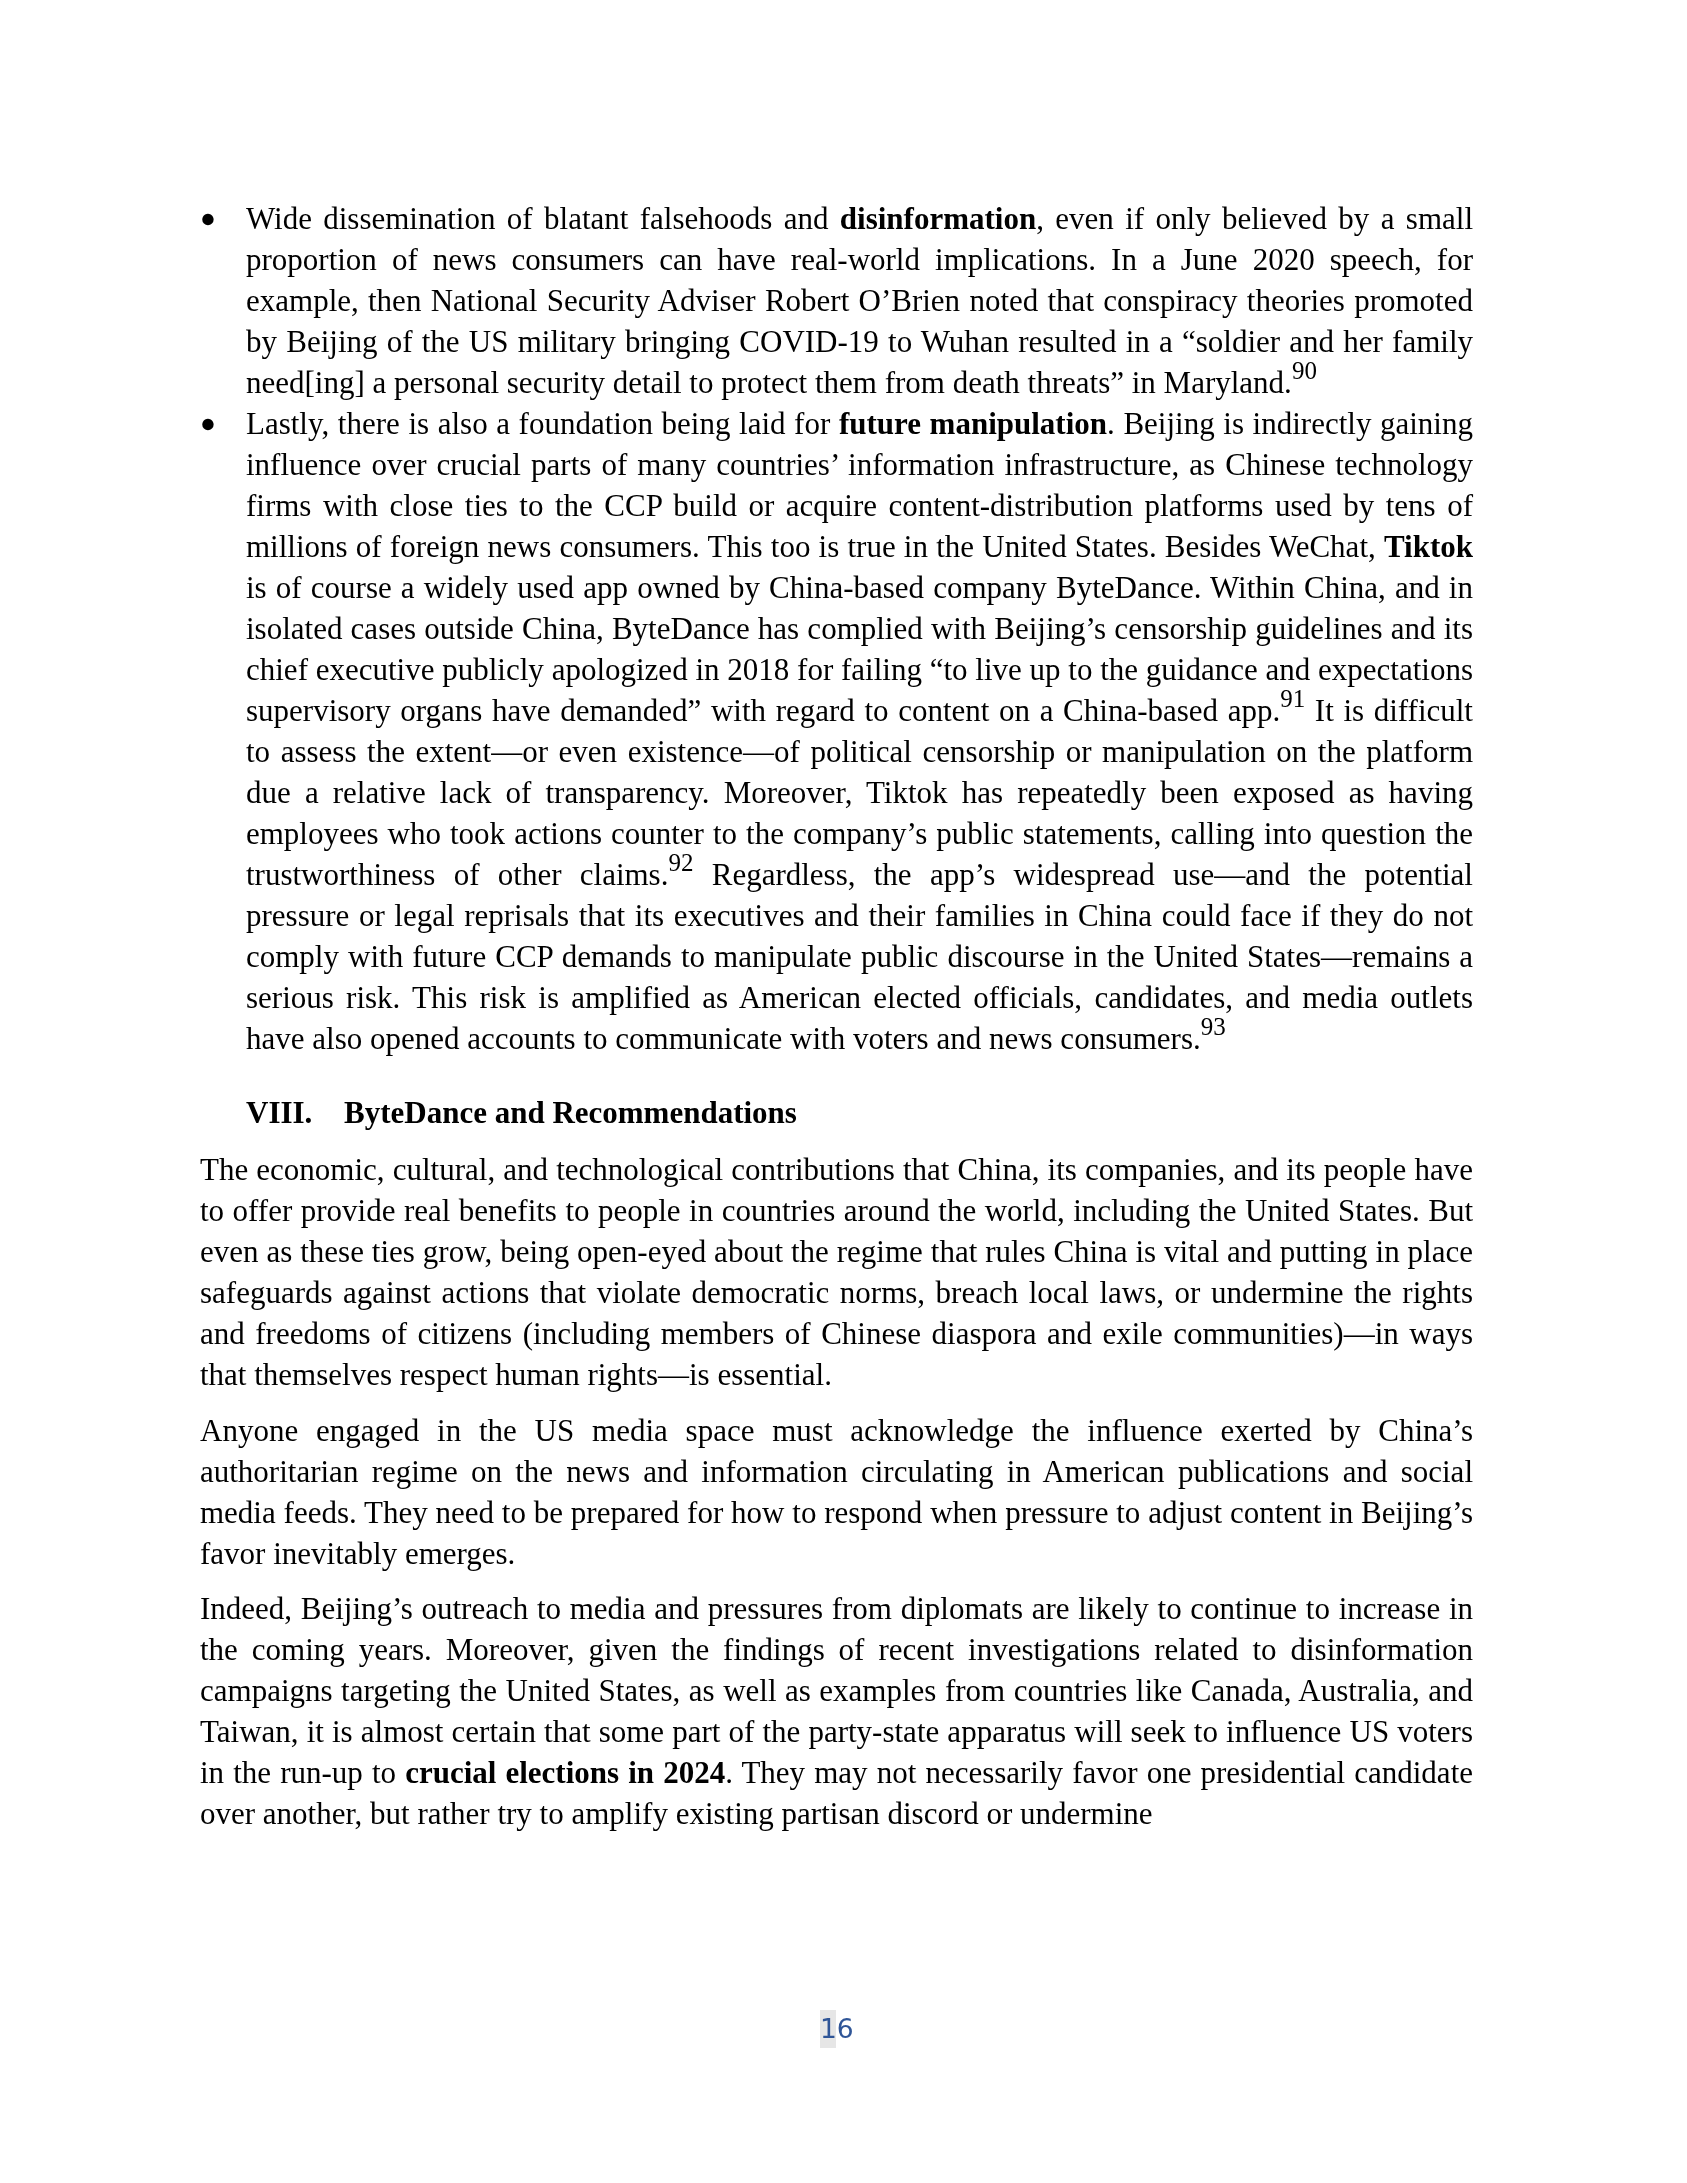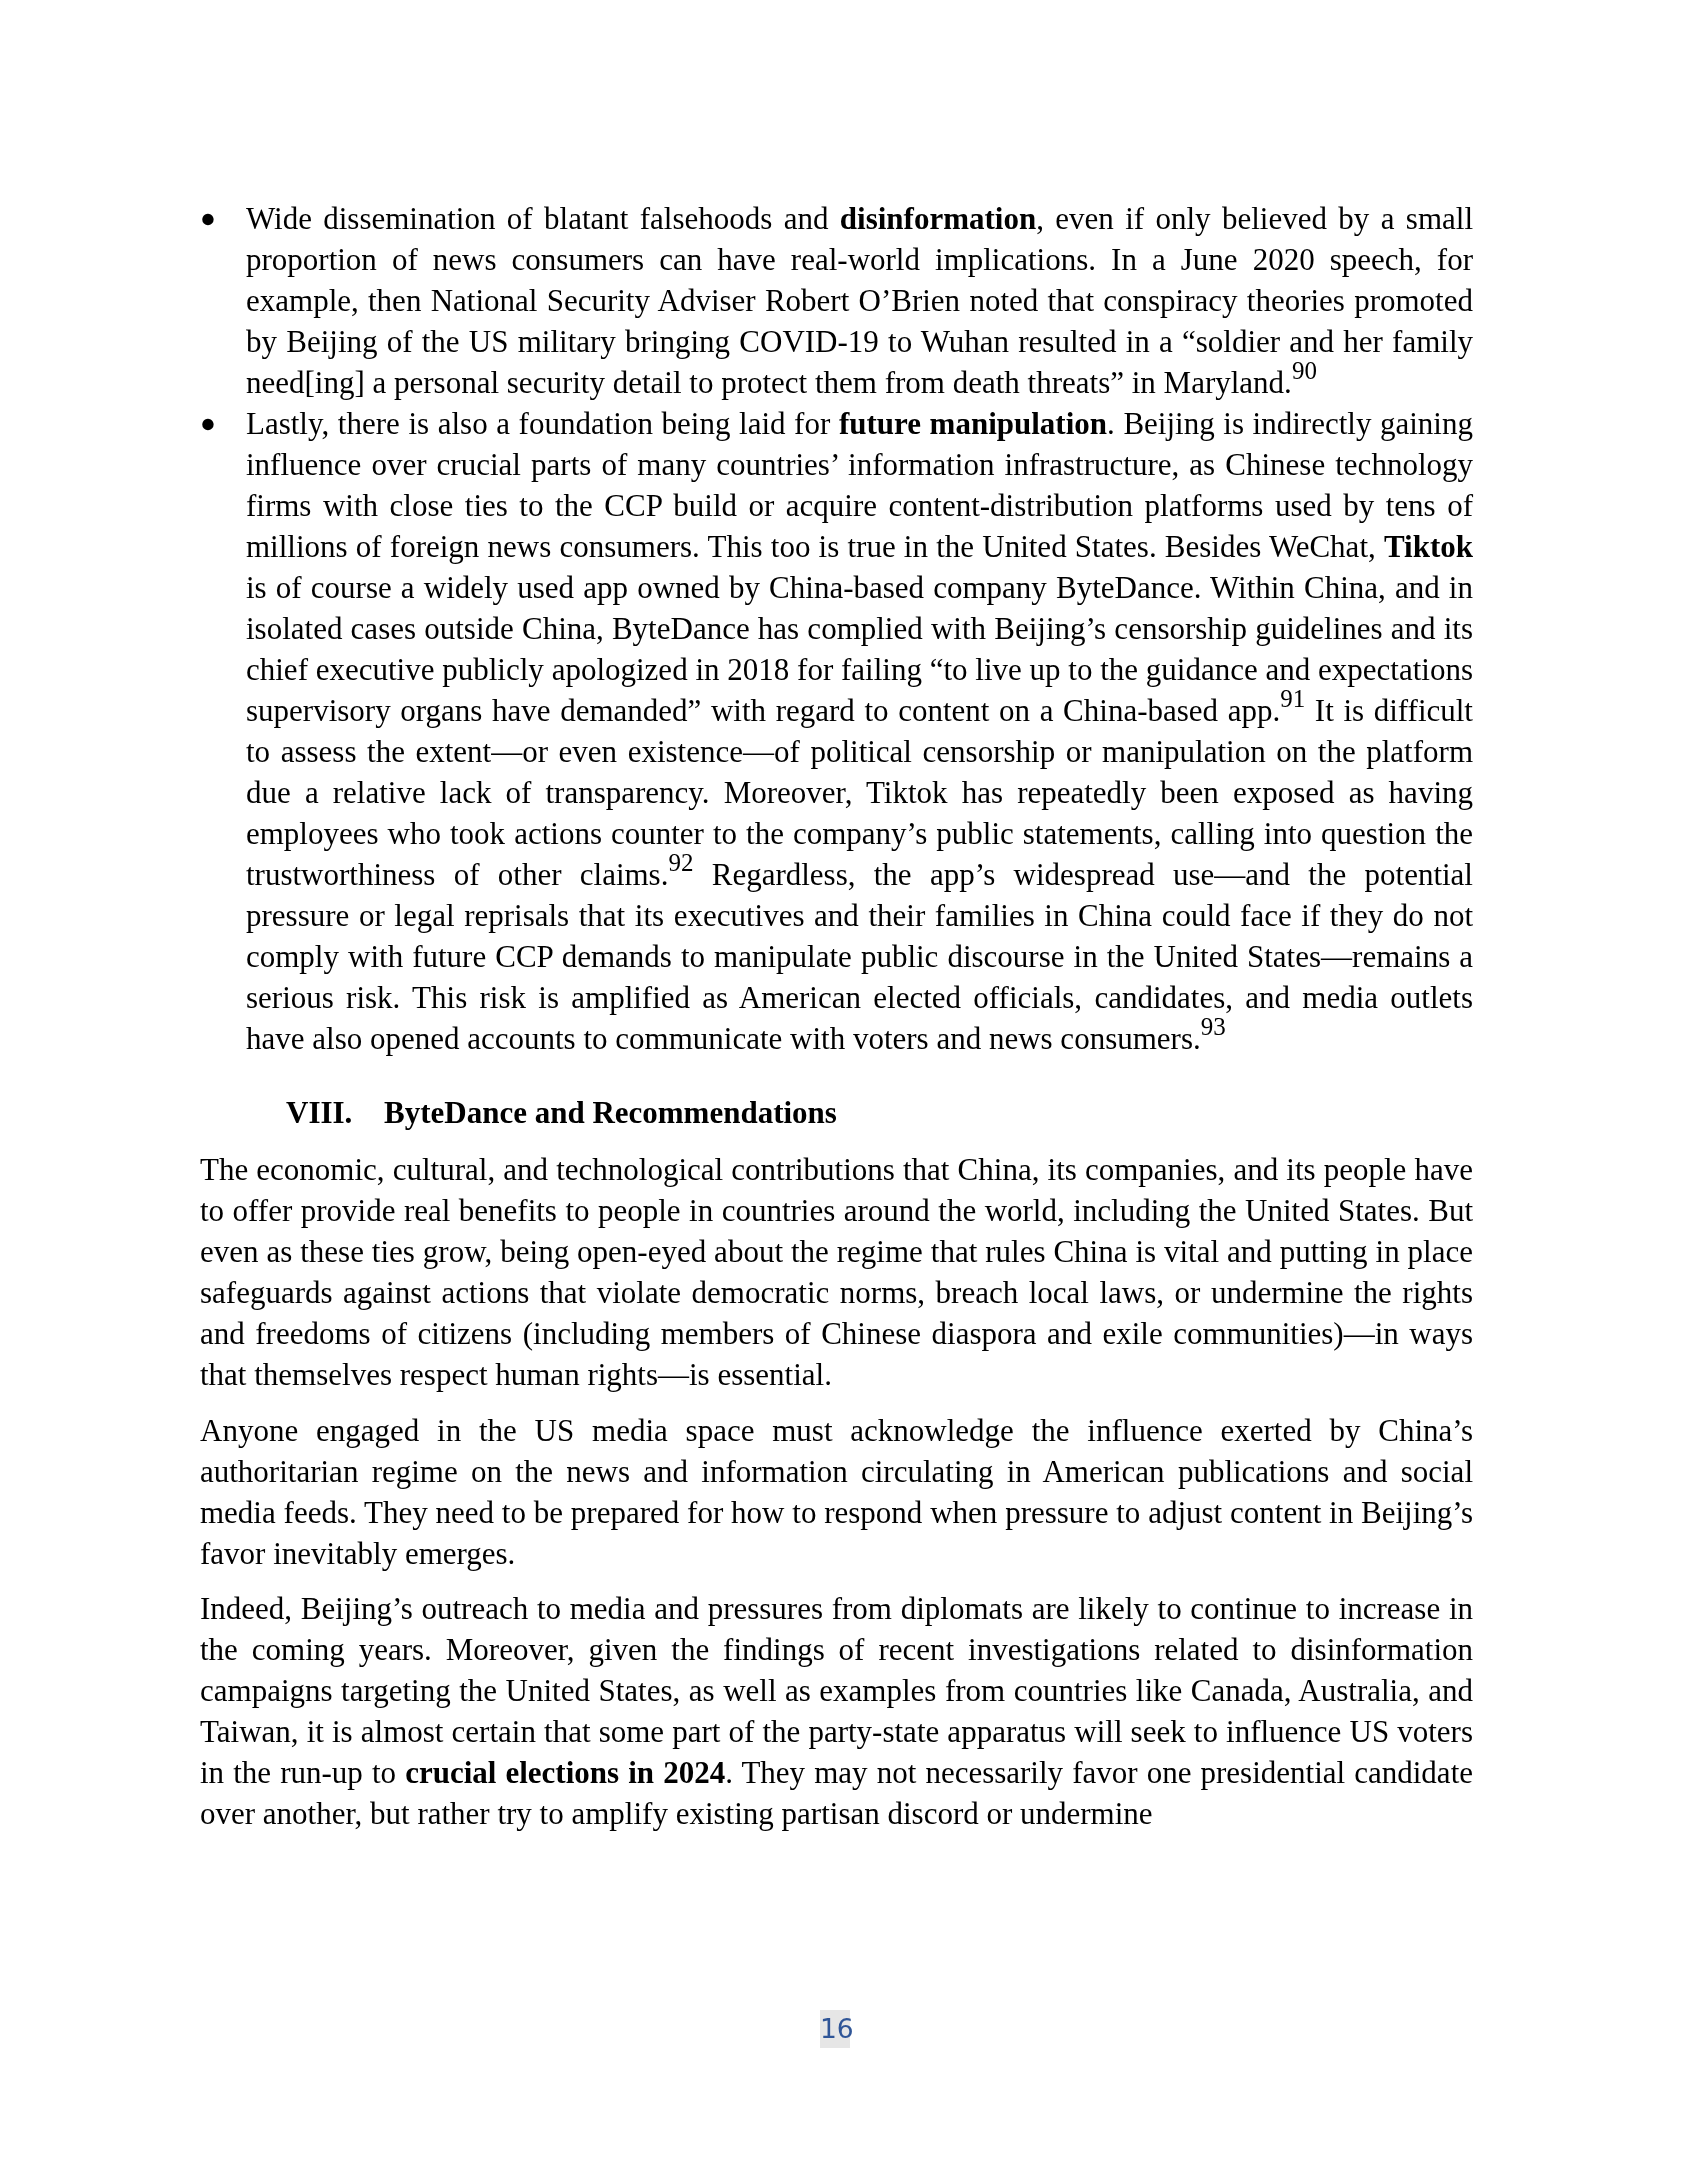--- a/index.html
+++ b/index.html
@@ -15,24 +15,24 @@
     ul.bullets { list-style: none; margin: 0; padding: 0; }
     ul.bullets li { position: relative; padding-left: 46px; text-align: justify; margin: 0; }
     .bullet-dot {
       position: absolute; left: 0; top: 0; width: 13.2px; text-align: center; font-size: 26.5px;
     }
     sup { font-size: 25px; line-height: 0; position: relative; top: -2.6px; vertical-align: super; }
     b { font-weight: bold; }
     h2.section {
       font-size: 31px; font-weight: bold; margin: 33px 0 16px 46px; line-height: 41px;
     }
-    h2.section .num { display: inline-block; width: 98px; margin-left: 40px; }
+    h2.section .num { display: inline-block; width: 98px; }
     p.para { margin: 0 0 14.6px 0; text-align: justify; }
     .page-number {
-      position: absolute; left: 820px; top: 2010px; width: 30px; height: 38px;
+      position: absolute; left: 820px; top: 2010px; width: 16px; height: 38px;
       background: #e6e6e6; color: #2f5597; font-family: "DejaVu Sans", sans-serif;
       font-size: 26.5px; line-height: 38px; text-align: center;
     }
   </style>
 </head>
 <body>
 
 <div class="page">
   <div class="content">
     <ul class="bullets">

